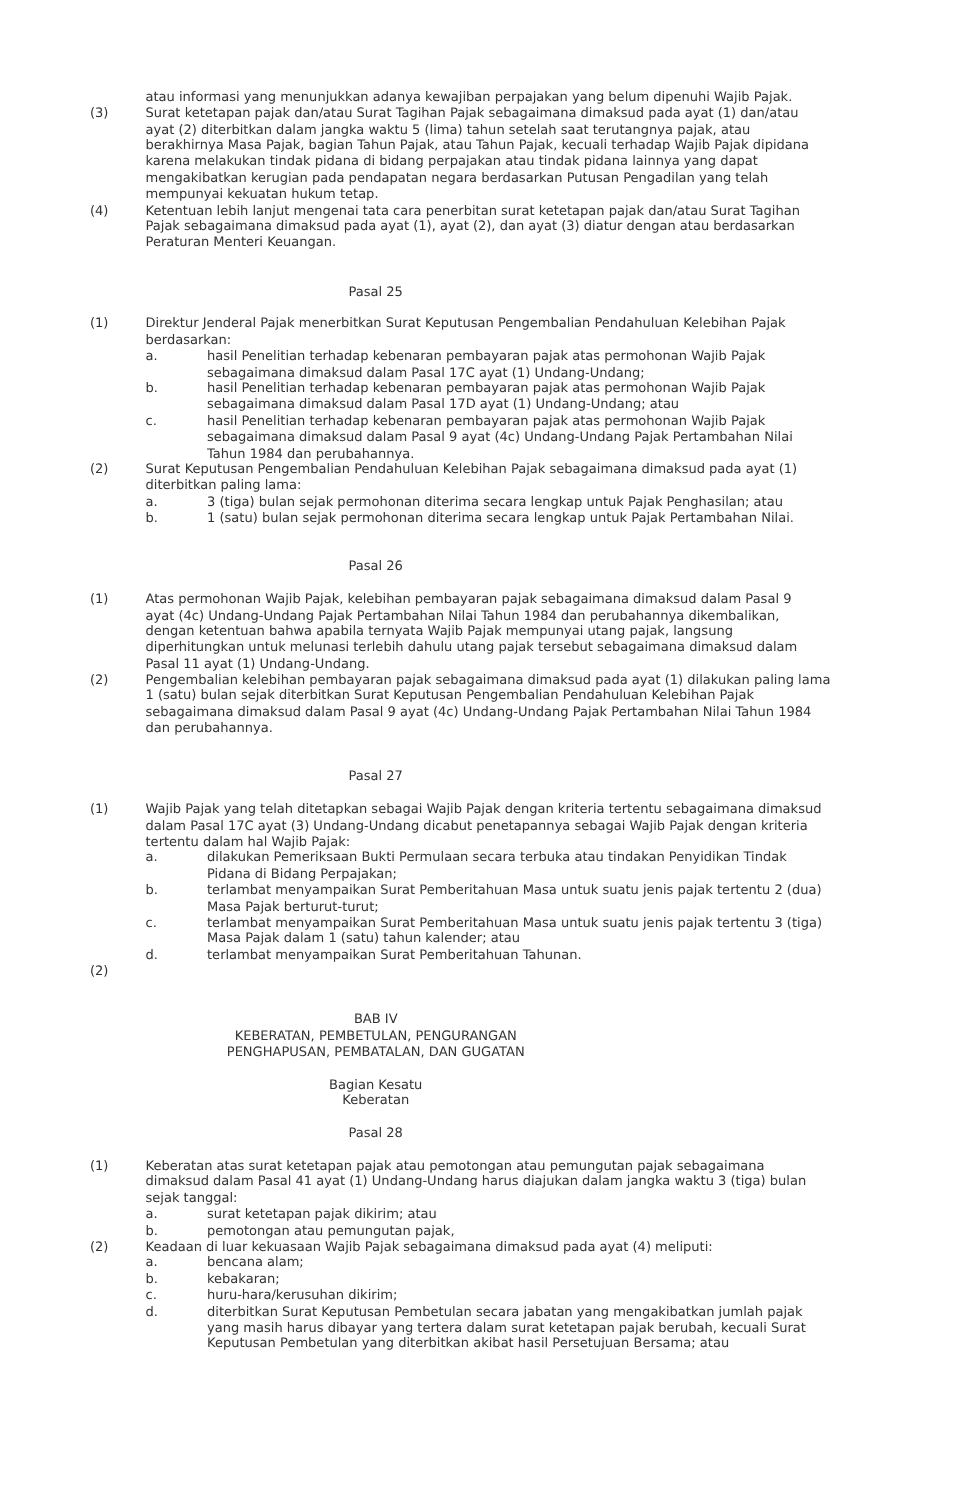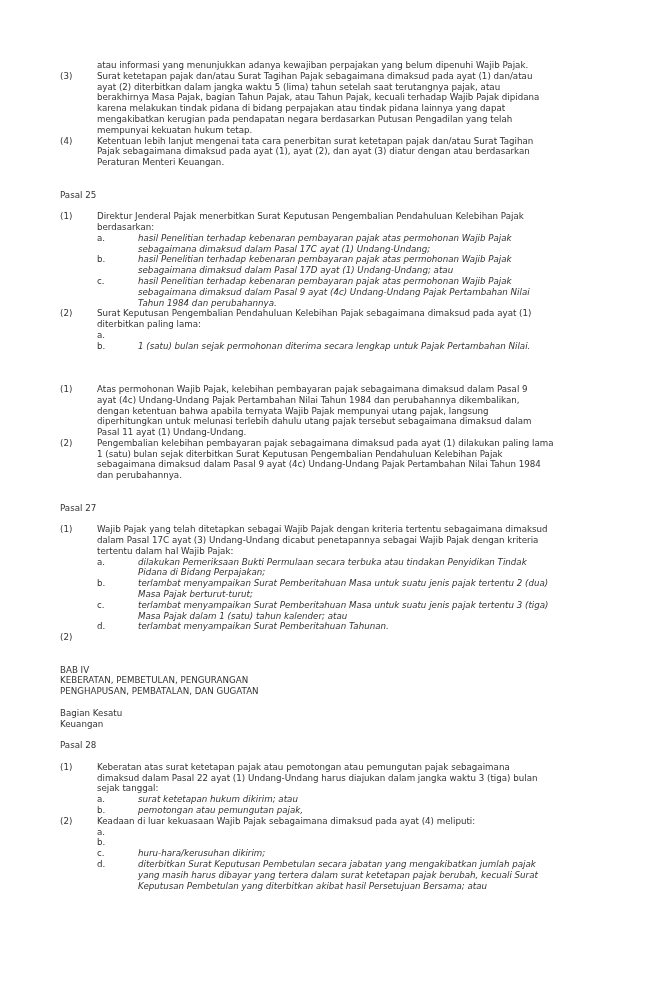--- a/index.html
+++ b/index.html
@@ -15,25 +15,25 @@
   }
   .doc {
     padding: 60px 56px 0 60px;
     box-sizing: border-box;
   }
   .block-item { display: flex; }
   .block-item > .marker { flex: 0 0 37px; }
   .block-item > .text { white-space: pre-line; width: 478px; }
   .block-subitem { display: flex; padding-left: 37px; }
   .block-subitem > .marker { flex: 0 0 41px; }
-  .block-subitem > .text { white-space: pre-line; width: 437px; font-style: italic; }
+  .block-subitem > .text { white-space: pre-line; width: 437px; }
   .block-plain { padding-left: 37px; white-space: pre-line; }
   .block-heading {
     width: 381px;
-    text-align: left;
+    text-align: center;
     white-space: pre-line;
   }
   .block-gap { width: 100%; }
 </style>
 </head>
 <body style="background: rgb(255, 255, 255); color: rgb(51, 51, 51);">
 
 <div class="doc">
   <div>
       <div class="block-plain">atau informasi yang menunjukkan adanya kewajiban perpajakan yang belum dipenuhi Wajib Pajak.</div>
@@ -76,26 +76,28 @@
 sebagaimana dimaksud dalam Pasal 9 ayat (4c) Undang-Undang Pajak Pertambahan Nilai
 Tahun 1984 dan perubahannya.</span>
       </div>
       <div class="block-item">
         <span class="marker">(2)</span>
         <span class="text">Surat Keputusan Pengembalian Pendahuluan Kelebihan Pajak sebagaimana dimaksud pada ayat (1)
 diterbitkan paling lama:</span>
       </div>
       <div class="block-subitem">
         <span class="marker">a.</span>
+        <span class="text">3 (tiga) bulan sejak permohonan diterima secara lengkap untuk Pajak Penghasilan; atau</span>
       </div>
       <div class="block-subitem">
         <span class="marker">b.</span>
         <span class="text">1 (satu) bulan sejak permohonan diterima secara lengkap untuk Pajak Pertambahan Nilai.</span>
       </div>
       <div class="block-gap" style="height: 21.6px;"></div>
+      <div class="block-heading">Pasal 26</div>
       <div class="block-gap" style="height: 10.8px;"></div>
       <div class="block-item">
         <span class="marker">(1)</span>
         <span class="text">Atas permohonan Wajib Pajak, kelebihan pembayaran pajak sebagaimana dimaksud dalam Pasal 9
 ayat (4c) Undang-Undang Pajak Pertambahan Nilai Tahun 1984 dan perubahannya dikembalikan,
 dengan ketentuan bahwa apabila ternyata Wajib Pajak mempunyai utang pajak, langsung
 diperhitungkan untuk melunasi terlebih dahulu utang pajak tersebut sebagaimana dimaksud dalam
 Pasal 11 ayat (1) Undang-Undang.</span>
       </div>
       <div class="block-item">
@@ -135,47 +137,49 @@
       </div>
       <div class="block-item">
         <span class="marker">(2)</span>
       </div>
       <div class="block-gap" style="height: 21.6px;"></div>
       <div class="block-heading">BAB IV
 KEBERATAN, PEMBETULAN, PENGURANGAN
 PENGHAPUSAN, PEMBATALAN, DAN GUGATAN</div>
       <div class="block-gap" style="height: 10.8px;"></div>
       <div class="block-heading">Bagian Kesatu
-Keuangan</div>
+Keberatan</div>
       <div class="block-gap" style="height: 10.8px;"></div>
       <div class="block-heading">Pasal 28</div>
       <div class="block-gap" style="height: 10.8px;"></div>
       <div class="block-item">
         <span class="marker">(1)</span>
         <span class="text">Keberatan atas surat ketetapan pajak atau pemotongan atau pemungutan pajak sebagaimana
-dimaksud dalam Pasal 22 ayat (1) Undang-Undang harus diajukan dalam jangka waktu 3 (tiga) bulan
+dimaksud dalam Pasal 41 ayat (1) Undang-Undang harus diajukan dalam jangka waktu 3 (tiga) bulan
 sejak tanggal:</span>
       </div>
       <div class="block-subitem">
         <span class="marker">a.</span>
-        <span class="text">surat ketetapan hukum dikirim; atau</span>
+        <span class="text">surat ketetapan pajak dikirim; atau</span>
       </div>
       <div class="block-subitem">
         <span class="marker">b.</span>
         <span class="text">pemotongan atau pemungutan pajak,</span>
       </div>
       <div class="block-item">
         <span class="marker">(2)</span>
         <span class="text">Keadaan di luar kekuasaan Wajib Pajak sebagaimana dimaksud pada ayat (4) meliputi:</span>
       </div>
       <div class="block-subitem">
         <span class="marker">a.</span>
+        <span class="text">bencana alam;</span>
       </div>
       <div class="block-subitem">
         <span class="marker">b.</span>
+        <span class="text">kebakaran;</span>
       </div>
       <div class="block-subitem">
         <span class="marker">c.</span>
         <span class="text">huru-hara/kerusuhan dikirim;</span>
       </div>
       <div class="block-subitem">
         <span class="marker">d.</span>
         <span class="text">diterbitkan Surat Keputusan Pembetulan secara jabatan yang mengakibatkan jumlah pajak
 yang masih harus dibayar yang tertera dalam surat ketetapan pajak berubah, kecuali Surat
 Keputusan Pembetulan yang diterbitkan akibat hasil Persetujuan Bersama; atau</span>

